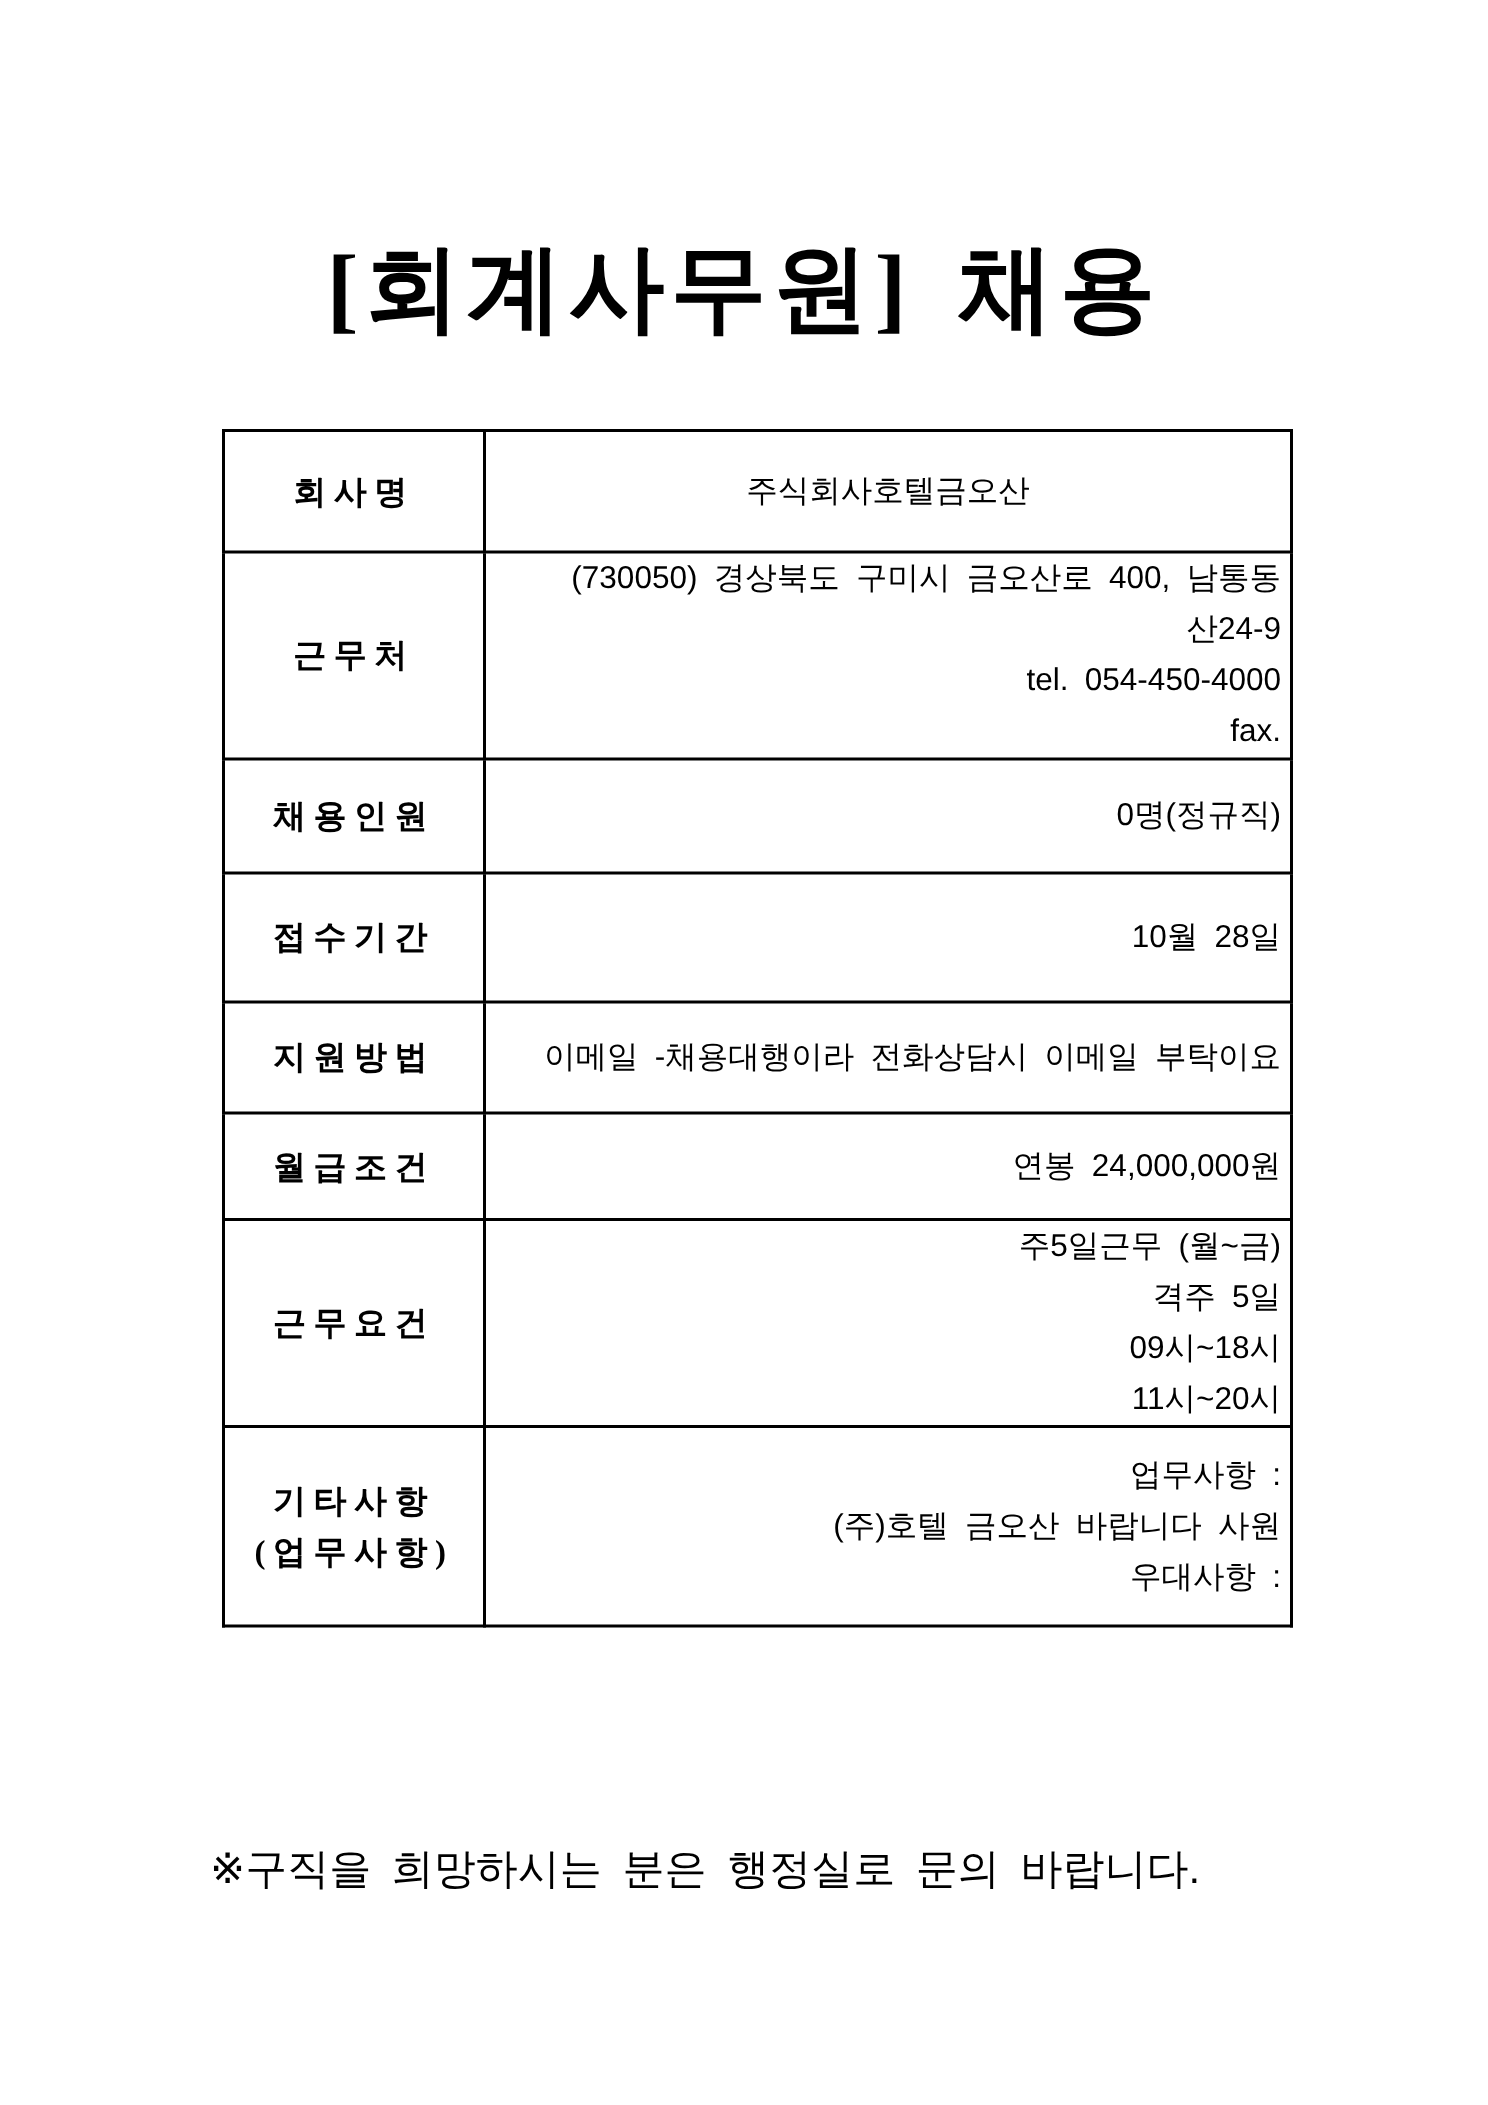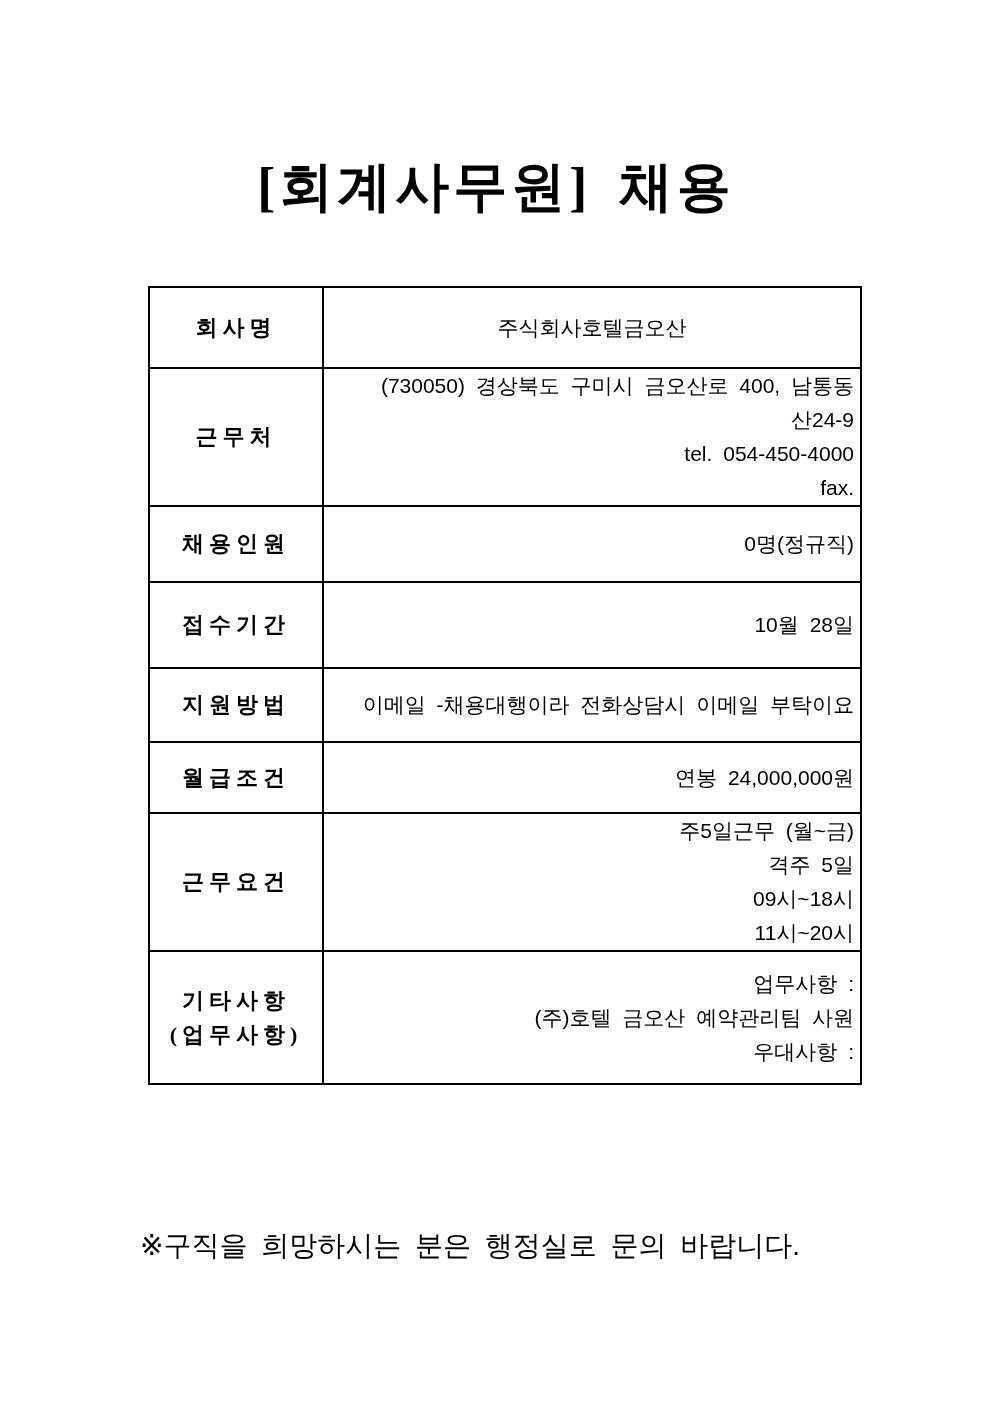--- a/index.html
+++ b/index.html
@@ -15,21 +15,21 @@
     overflow: hidden;
     color: #000000;
   }
   .doc-title {
     position: absolute;
     top: 155px;
     left: 0;
     width: 992px;
     text-align: center;
     font-family: "Liberation Serif", "DejaVu Serif", serif;
-    font-size: 54px;
+    font-size: 64px;
     font-weight: bold;
     letter-spacing: 4px;
     word-spacing: 10px;
     line-height: 1.2;
     color: #000000;
   }
   table.job-table {
     position: absolute;
     left: 148px;
     top: 286px;
@@ -165,21 +165,21 @@
             <div class="line">11시~20시</div>
           </td>
         </tr>
         <tr>
           <th class="lbl">
             <div>기타사항</div>
             <div>(업무사항)</div>
           </th>
           <td class="val">
             <div class="line">업무사항 :</div>
-            <div class="line">(주)호텔 금오산 예약관리팀 사원</div>
+            <div class="line">(주)호텔 금오산 바랍니다 사원</div>
             <div class="line">우대사항 :</div>
           </td>
         </tr>
       </tbody>
   </table>
 
   <div class="footer-note">※구직을 희망하시는 분은 행정실로 문의 바랍니다.</div>
 
 </div>
 

